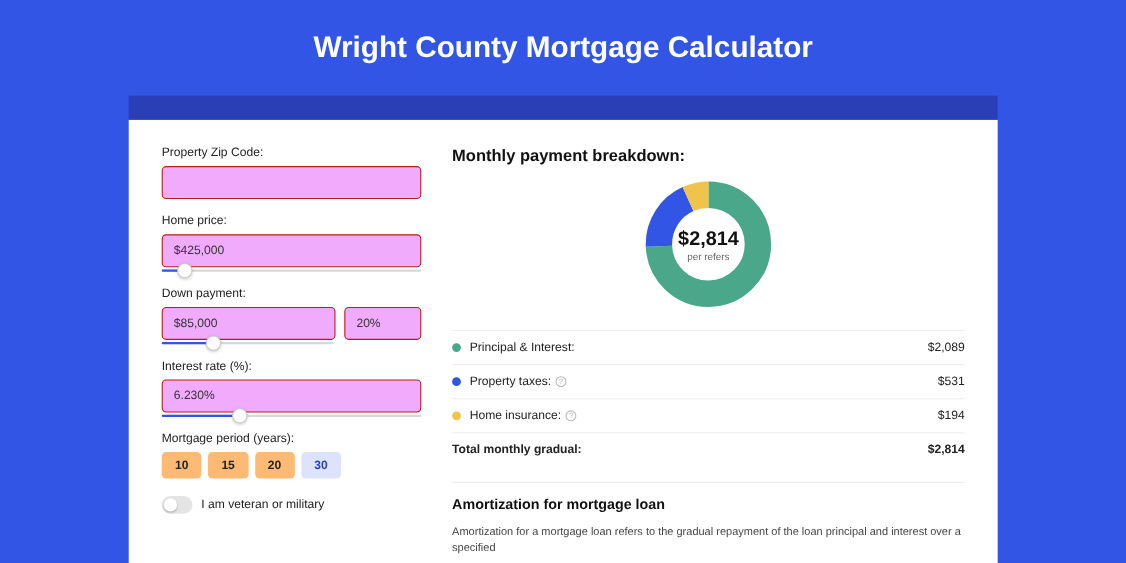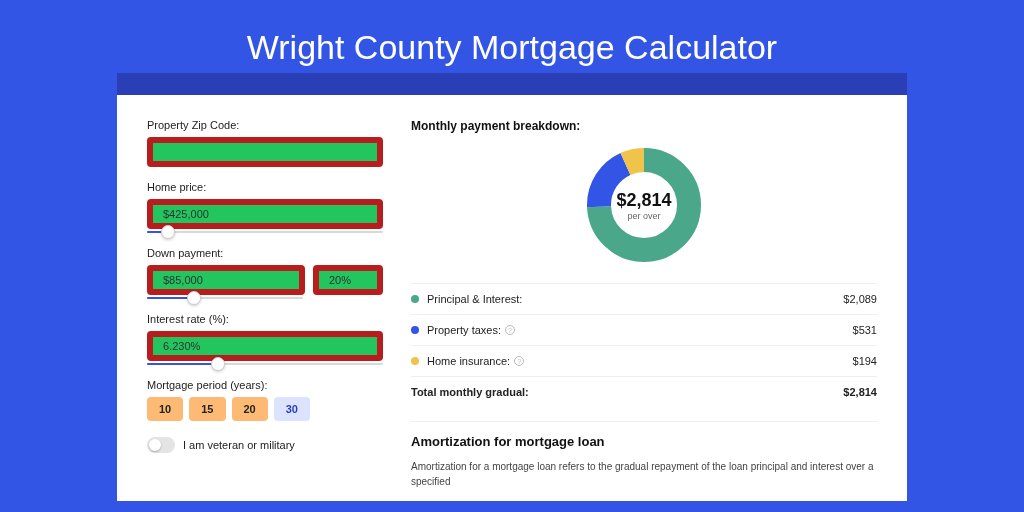--- a/index.html
+++ b/index.html
@@ -5,24 +5,24 @@
   * { box-sizing: border-box; margin: 0; padding: 0; }
   body {
     font-family: -apple-system, BlinkMacSystemFont, "Segoe UI", Arial, sans-serif;
     background: #3355e6;
     width: 1024px;
     height: 512px;
     overflow: hidden;
   }
   .page-title {
     color: #fff;
-    font-size: 34px;
-    font-weight: 400;
+    font-size: 27px;
+    font-weight: 700;
     text-align: center;
-    padding: 28px 0 6px;
+    padding: 28px 0 28px;
   }
   .stage-outer {
     background: #2a3fb5;
     width: 790px;
     margin: 0 auto;
     padding: 22px 0 0 0;
   }
   .stage {
     background: #fff;
     width: 790px;
@@ -35,23 +35,23 @@
 
   .field-label {
     font-size: 11px;
     color: #222;
     margin-bottom: 6px;
     display: block;
   }
   .field-input {
     width: 100%;
     height: 30px;
-    border: 6px solid #b91c1c;
+    border: 1px solid #b91c1c;
     border-radius: 4px;
-    background: #22c55e;
+    background: #f0abfc;
     padding: 0 10px;
     font-size: 11px;
     color: #333;
   }
   .field-group { margin-bottom: 14px; position: relative; }
   .slider-track {
     height: 2px;
     background: #d8d8d8;
     position: relative;
     margin-top: 2px;
@@ -90,21 +90,21 @@
     width: 28px; height: 16px; border-radius: 8px;
     background: #e4e4e4; position: relative; cursor: pointer;
   }
   .toggle-knob {
     position: absolute; left: 2px; top: 2px;
     width: 12px; height: 12px; border-radius: 50%;
     background: #fff; box-shadow: 0 1px 2px rgba(0,0,0,0.25);
   }
   .toggle-label { font-size: 11px; color: #222; }
 
-  .breakdown-title { font-size: 12px; font-weight: 700; color: #111; margin-bottom: 12px; }
+  .breakdown-title { font-size: 15px; font-weight: 700; color: #111; margin-bottom: 12px; }
 
   .donut-wrap { display: flex; justify-content: center; padding: 0 0 18px; }
   .donut { position: relative; width: 120px; height: 120px; }
   .donut svg { width: 120px; height: 120px; transform: rotate(-90deg); }
   .donut .center {
     position: absolute; inset: 0;
     display: flex; flex-direction: column;
     align-items: center; justify-content: center;
     text-align: center;
   }
@@ -207,21 +207,21 @@
     <div class="donut-wrap">
       <div class="donut">
         <svg viewBox="0 0 40 40">
 
           <circle cx="20" cy="20" r="15" fill="none" stroke="#4aa789" stroke-width="8" stroke-dasharray="69.95 94.25" stroke-dashoffset="0"></circle>
           <circle cx="20" cy="20" r="15" fill="none" stroke="#3355e6" stroke-width="8" stroke-dasharray="17.78 94.25" stroke-dashoffset="-69.95"></circle>
           <circle cx="20" cy="20" r="15" fill="none" stroke="#f0c34a" stroke-width="8" stroke-dasharray="6.52 94.25" stroke-dashoffset="-87.73"></circle>
         </svg>
         <div class="center">
           <div class="amount">$2,814</div>
-          <div class="sub">per over</div>
+          <div class="sub">per refers</div>
         </div>
       </div>
     </div>
 
     <div class="legend-row">
       <span class="legend-dot" style="background:#4aa789"></span>
       <span class="legend-label">
         <span>Principal &amp; Interest:</span>
       </span>
       <span class="legend-value">$2,089</span>

